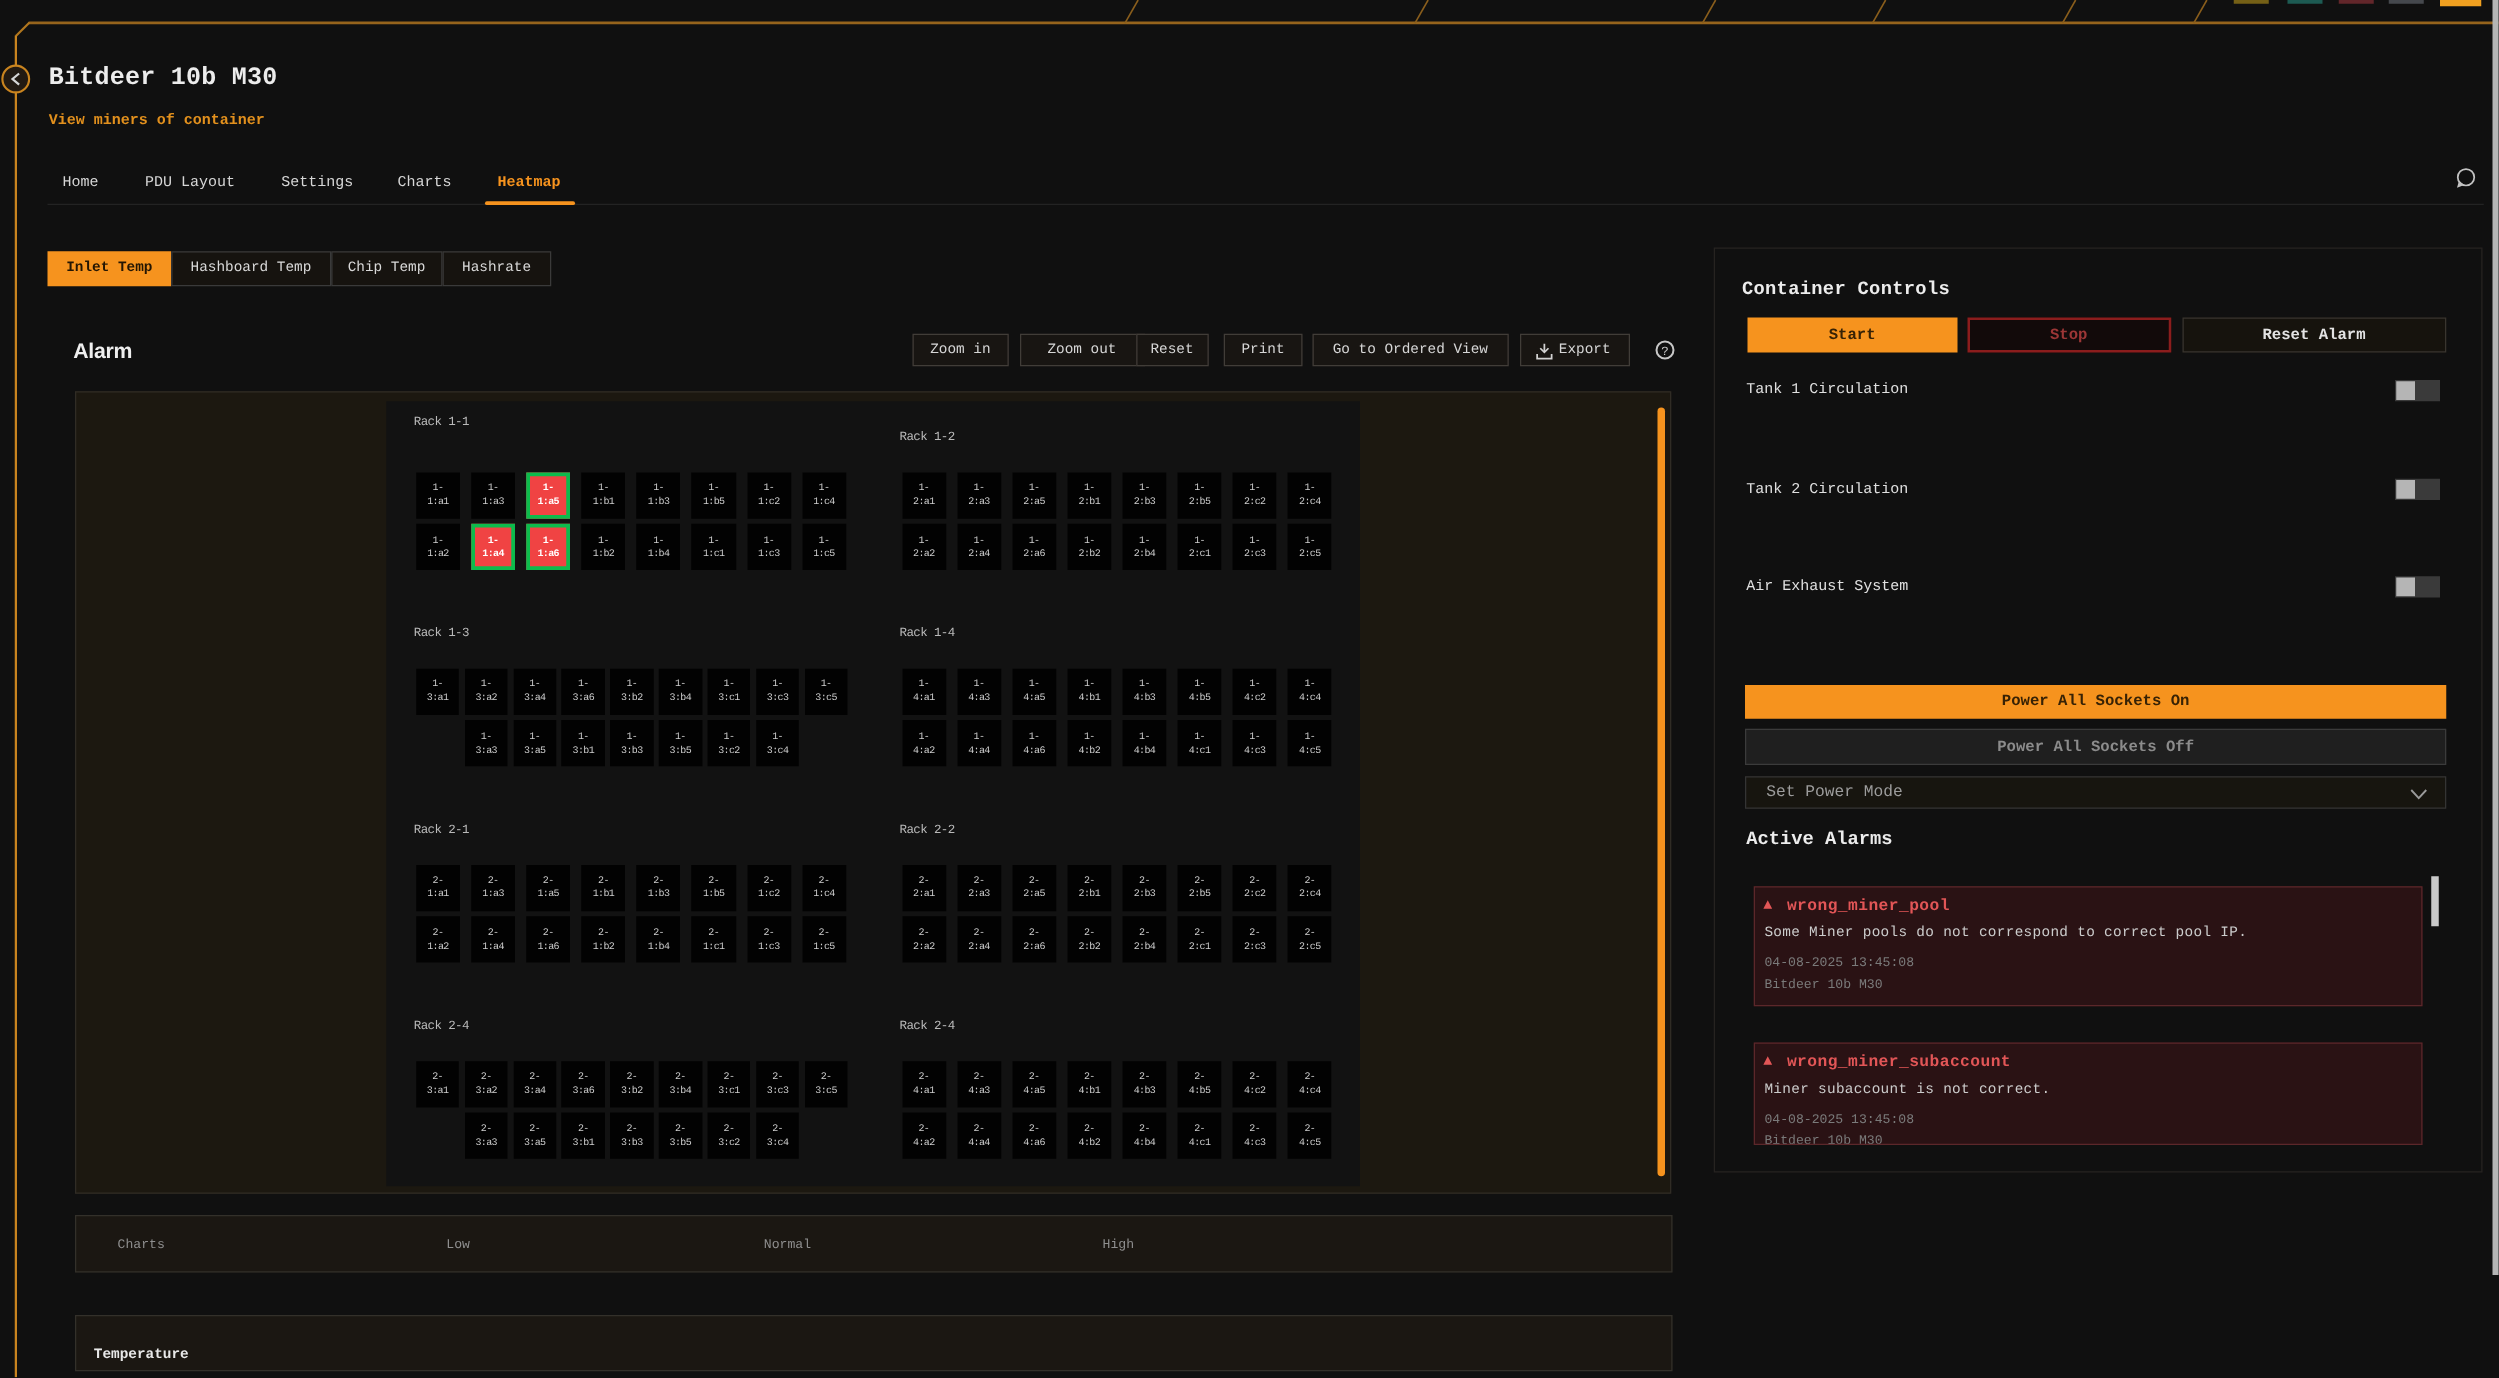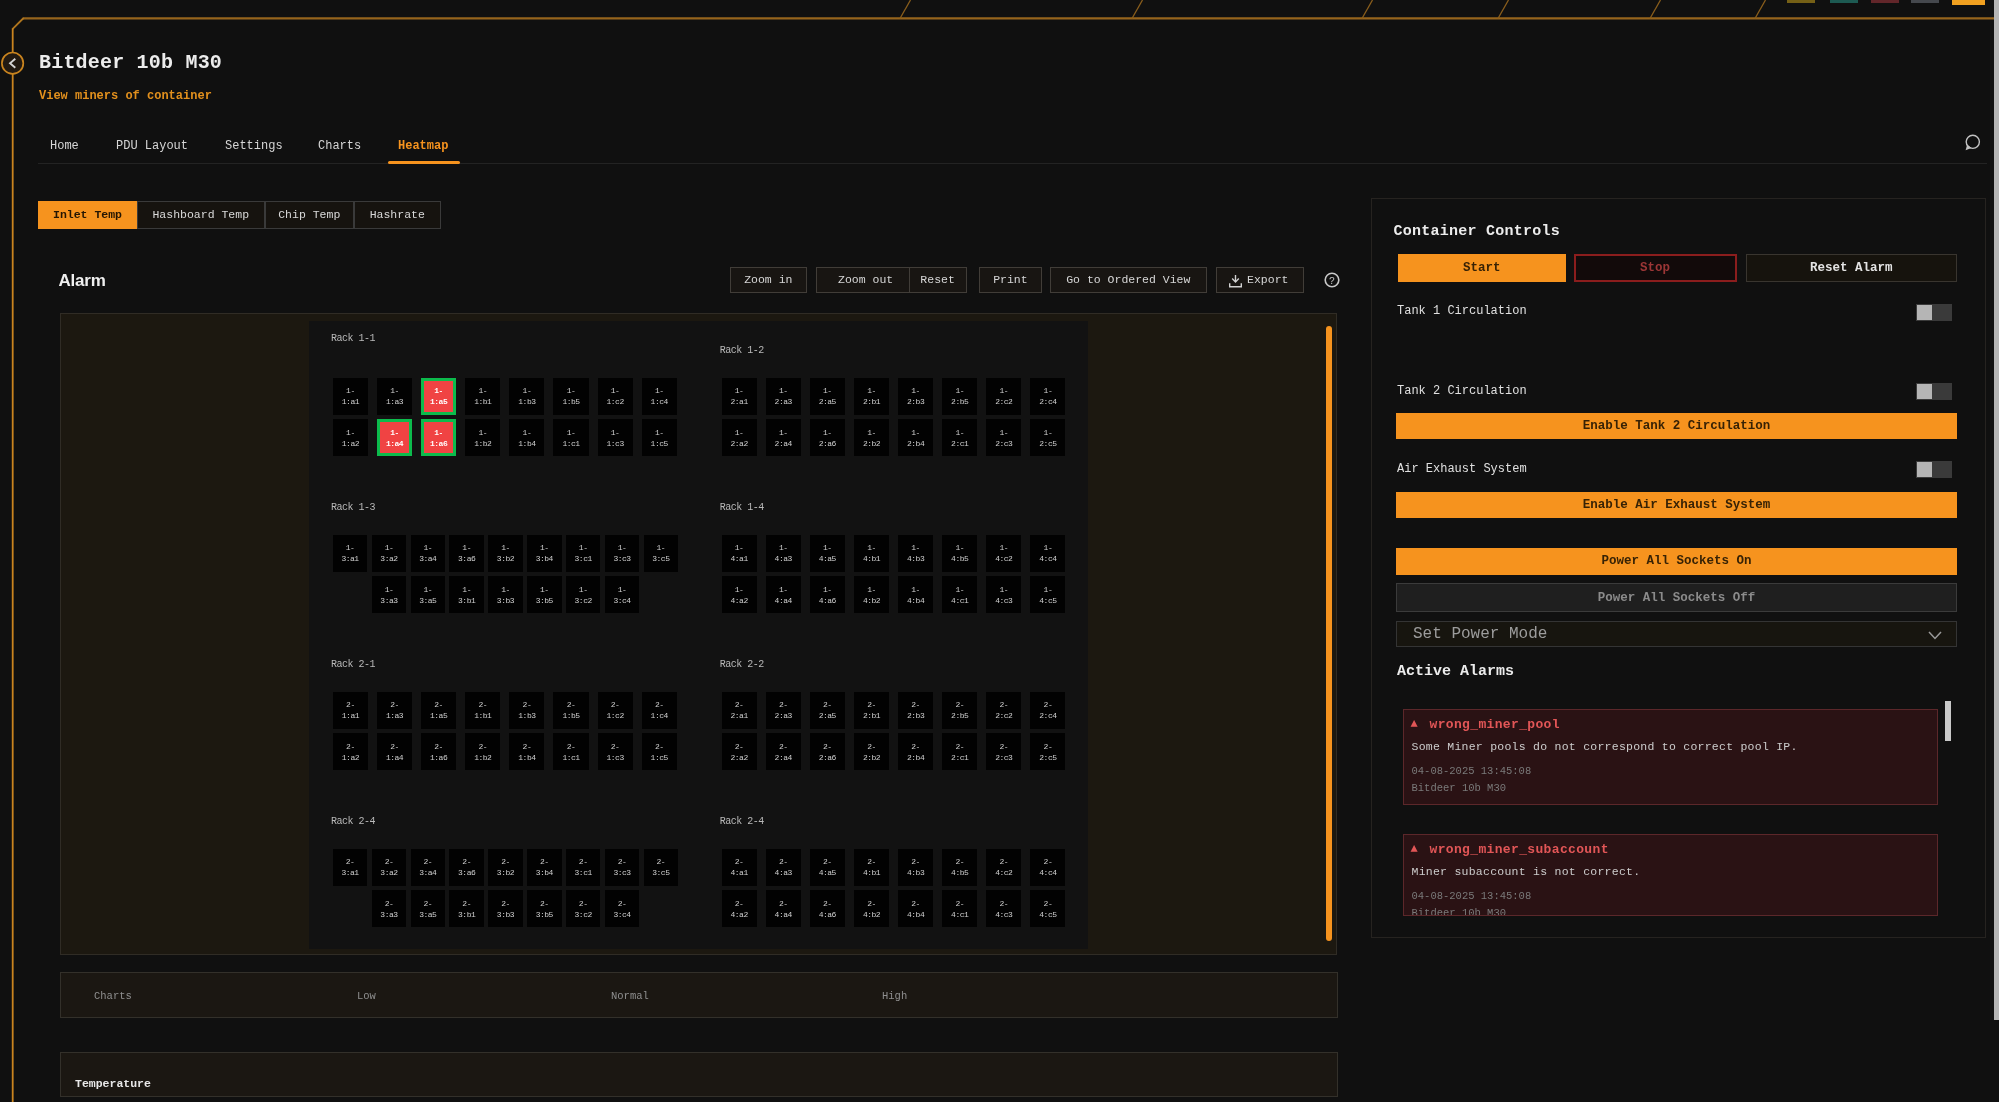--- a/index.html
+++ b/index.html
@@ -58,21 +58,21 @@
 #breset { left:1746px; width:210.5px; background:#16130d; border:1px solid #39352f; color:#e3e3e3; }
 .ctl { position:absolute; left:1397px; font-size:12px; color:#e0e0e0; }
 .toggle { position:absolute; left:1915.5px; width:36.5px; height:17px; background:#3a3a3a; }
 .toggle i { position:absolute; left:1px; top:1px; width:15px; height:15px; background:#b5b5b5; display:block; }
 .obtn { position:absolute; left:1396px; width:561px; height:26.5px; background:#f6931e;
   color:#372205; font-size:12.5px; font-weight:700; display:flex; align-items:center; justify-content:center; }
 #boff { position:absolute; left:1396px; top:583px; width:561px; height:29px; background:#1f1f1f;
   border:1px solid #3b3b3b; color:#8b8b8b; font-size:12.5px; font-weight:700;
   display:flex; align-items:center; justify-content:center; }
 #bmode { position:absolute; left:1396px; top:620.5px; width:561px; height:26.5px; background:#17150f;
-  border:1px solid #343434; color:#9c9c9c; font-size:16px; display:flex; align-items:center; padding-left:16px; }
+  border:1px solid #343434; color:#9c9c9c; font-size:13px; display:flex; align-items:center; padding-left:16px; }
 #aah { position:absolute; left:1397px; top:663px; font-size:15px; font-weight:700; color:#ececec; }
 .alarm { position:absolute; left:1402.5px; width:535.5px; background:#2a1214; border:1px solid #5c272a; overflow:hidden; }
 .alarm .t { position:absolute; left:26px; top:7.5px; font-size:13px; font-weight:700; color:#e25657; letter-spacing:0.35px; }
 .alarm .w { position:absolute; left:7px; top:7.5px; font-size:12px; color:#e25657; }
 .alarm .d { position:absolute; left:8px; top:30px; font-size:11.5px; color:#cccccc; letter-spacing:0.25px; }
 .alarm .s { position:absolute; left:8px; font-size:10.5px; color:#7a7a7a; }
 #ascroll { position:absolute; left:1944.5px; top:701px; width:6px; height:40px; background:#c9c9c9; }
 
 
 .sw { position:absolute; top:0; }
@@ -554,27 +554,25 @@
 
 <div class="ctl" style="top:304px">Tank 1 Circulation</div>
 <div class="toggle" style="top:303.5px">
       <i></i>
     </div>
 
 <div class="ctl" style="top:383.5px">Tank 2 Circulation</div>
 <div class="toggle" style="top:383px">
       <i></i>
     </div>
-<div class="obtn" style="top:412.5px">Enable Tank 2 Circulation</div>
 
 <div class="ctl" style="top:461.5px">Air Exhaust System</div>
 <div class="toggle" style="top:461px">
       <i></i>
     </div>
-<div class="obtn" style="top:491.5px">Enable Air Exhaust System</div>
 
 <div class="obtn" style="top:548px">Power All Sockets On</div>
 <div id="boff">Power All Sockets Off</div>
 <div id="bmode">Set Power Mode<svg style="position:absolute;right:14px;top:9px" width="14" height="9">
         <polyline points="1,1 7,7.5 13,1" fill="none" stroke="#9a9a9a" stroke-width="1.5"></polyline>
       </svg></div>
 
 <div id="aah">Active Alarms</div>
 <div class="alarm" style="top:708.5px;height:96.5px">
   <div class="w">▲</div>

